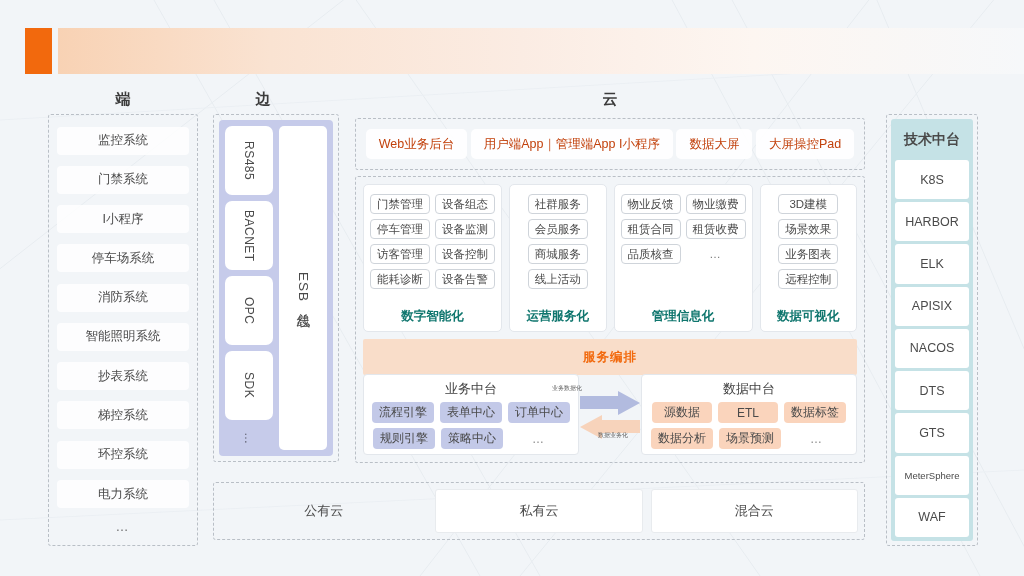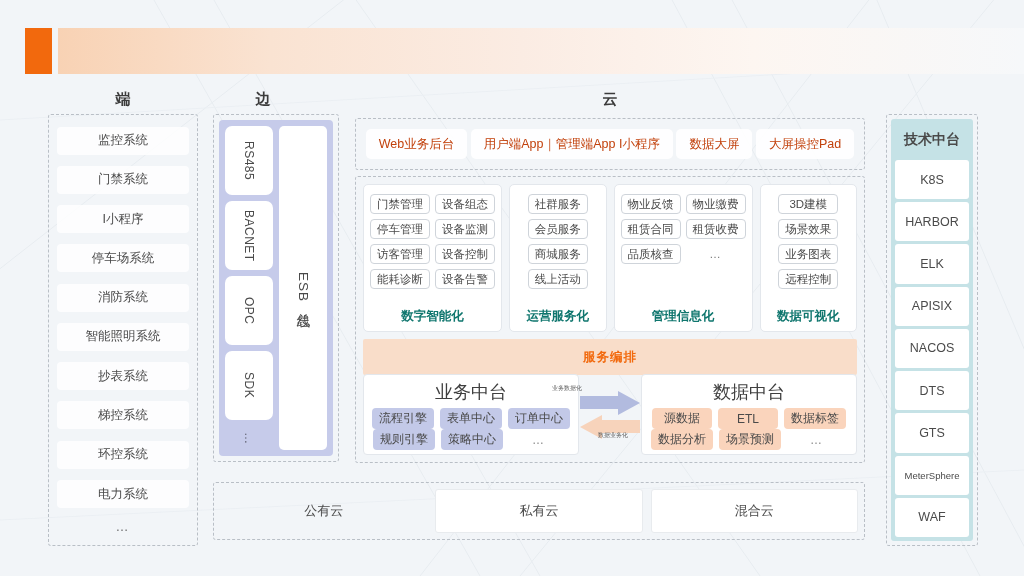--- a/index.html
+++ b/index.html
@@ -74,22 +74,22 @@
 
   .orch{position:absolute;left:0;top:155px;right:0;height:36px;background:#f9ddc9;
     display:flex;align-items:center;justify-content:center;border-radius:2px;}
   .orch span{font-size:12.5px;font-weight:bold;color:#f2690d;letter-spacing:1px;}
 
   .mid{position:absolute;left:0;top:190px;right:0;bottom:0;display:flex;}
   .mid-panel{background:#fff;border:1px solid #e3e7ec;border-radius:4px;
     display:flex;flex-direction:column;align-items:center;padding:5px 7px 7px;box-sizing:border-box;}
   .mid-panel.biz{flex:1;}
   .mid-panel.data{flex:1;}
-  .mid-title{font-size:18px;color:#3f3f3f;margin-bottom:4px;}
-  .mid-grid{display:flex;flex-direction:column;width:100%;}
+  .mid-title{font-size:13px;color:#3f3f3f;margin-bottom:4px;}
+  .mid-grid{display:flex;flex-direction:column;gap:5px;width:100%;}
   .mid-line{display:flex;gap:6px;justify-content:center;}
   .mid-chip{border-radius:4px;height:21px;min-width:60px;padding:0 7px;box-sizing:border-box;
     display:flex;align-items:center;justify-content:center;font-size:12px;color:#4a4a4a;white-space:nowrap;}
   .mid-chip.biz{background:#c3c9e8;}
   .mid-chip.data{background:#fad4bc;}
   .mid-chip.plain{background:transparent;color:#888;letter-spacing:2px;}
 
   .arrows{width:62px;position:relative;flex:none;display:flex;flex-direction:column;
     justify-content:center;align-items:center;}
   .arrow{position:relative;width:60px;height:24px;display:flex;align-items:center;}

